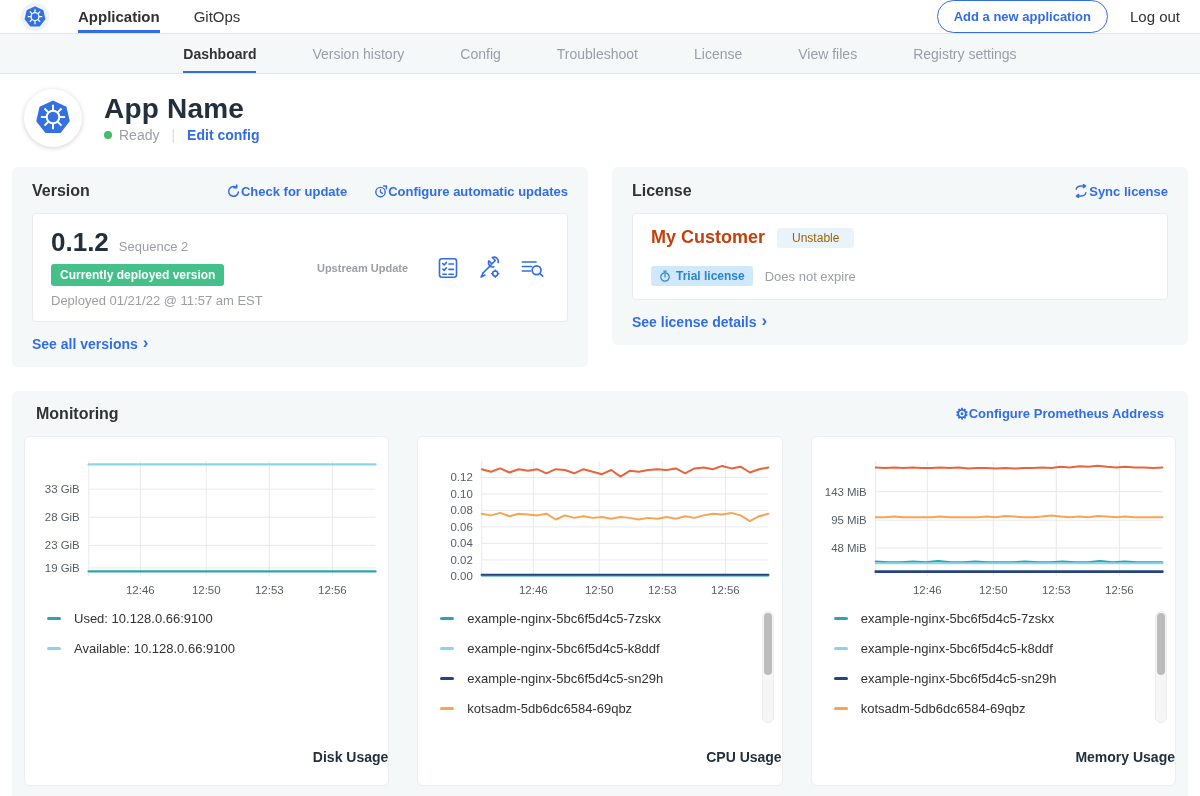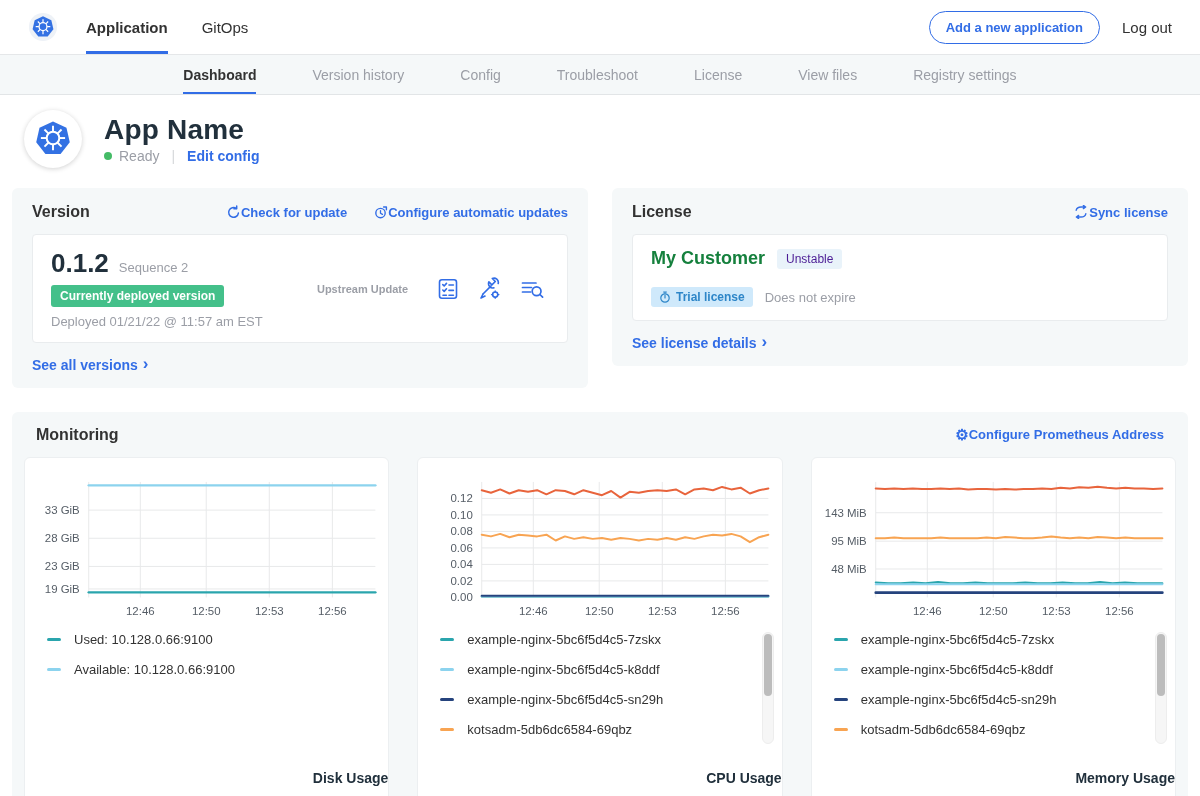--- a/index.html
+++ b/index.html
@@ -1,20 +1,20 @@
 <!DOCTYPE html>
 <html><head>
 <meta charset="utf-8">
 <style>
   * { margin:0; padding:0; box-sizing:border-box; }
   html,body { width:1200px; height:796px; overflow:hidden; background:#fff;
     font-family:"Liberation Sans", sans-serif; color:#323232; }
 
   
-  .topnav { height:55px; display:flex; align-items:stretch; padding:0 28px; background:#fff;
+  .topnav { height:34px; display:flex; align-items:stretch; padding:0 20px; background:#fff;
     border-bottom:1px solid #e5e7e9; }
   .topnav-logo { align-self:center; width:30px; height:30px; margin-right:28px; }
   .topnav-tabs { display:flex; align-items:stretch; gap:34px; }
   .topnav-tab { display:flex; align-items:center; font-size:15px; color:#323232; cursor:pointer;
     border-bottom:3px solid transparent; padding-top:3px; }
   .topnav-tab.active { font-weight:bold; border-bottom-color:#326de6; }
   .topnav-right { margin-left:auto; display:flex; align-items:center; gap:22px; }
   .add-app-btn { border:1px solid #326de6; color:#326de6; background:#fff; border-radius:17px;
     font-size:13px; font-weight:bold; padding:8px 16px; cursor:pointer; font-family:inherit; }
   .logout { font-size:15px; color:#323232; cursor:pointer; }
@@ -59,22 +59,22 @@
     font-size:12px; font-weight:bold; padding:4px 9px; border-radius:3px; }
   .deployed-at { font-size:13px; color:#9b9ea6; }
   .upstream { flex:1; text-align:center; font-size:11px; font-weight:bold; color:#9b9ea6; }
   .version-icons { display:flex; align-items:center; gap:18px; padding-right:4px; }
   .v-icon { cursor:pointer; display:flex; }
   .see-link { display:inline-flex; align-items:center; gap:5px; margin-top:13px; font-size:14px;
     font-weight:bold; color:#326de6; cursor:pointer; }
   .chev { font-size:17px; font-weight:bold; line-height:1; transform:translateY(-1px); }
 
   .license-row1 { display:flex; align-items:center; gap:12px; }
-  .customer-name { font-size:18px; font-weight:bold; color:#15803d; }
-  .channel-badge { background:#e9f3fa; color:#4c1d95; font-size:12px; padding:3px 9px;
+  .customer-name { font-size:18px; font-weight:bold; color:#c2410c; }
+  .channel-badge { background:#e9f3fa; color:#a16207; font-size:12px; padding:3px 15px;
     border-radius:3px; }
   .license-row2 { display:flex; align-items:center; gap:12px; margin-top:18px; }
   .trial-badge { display:inline-flex; align-items:center; gap:5px; background:#cfe9fb; color:#2e86c8;
     font-size:12px; font-weight:bold; padding:3px 8px; border-radius:3px; }
   .expiry { font-size:13px; color:#9b9ea6; }
 
   
   .monitoring { margin:24px 12px 0 12px; background:#f5f8f9; border-radius:6px;
     padding:14px 12px 16px 12px; }
   .mon-head { display:flex; align-items:center; padding:0 12px; }

